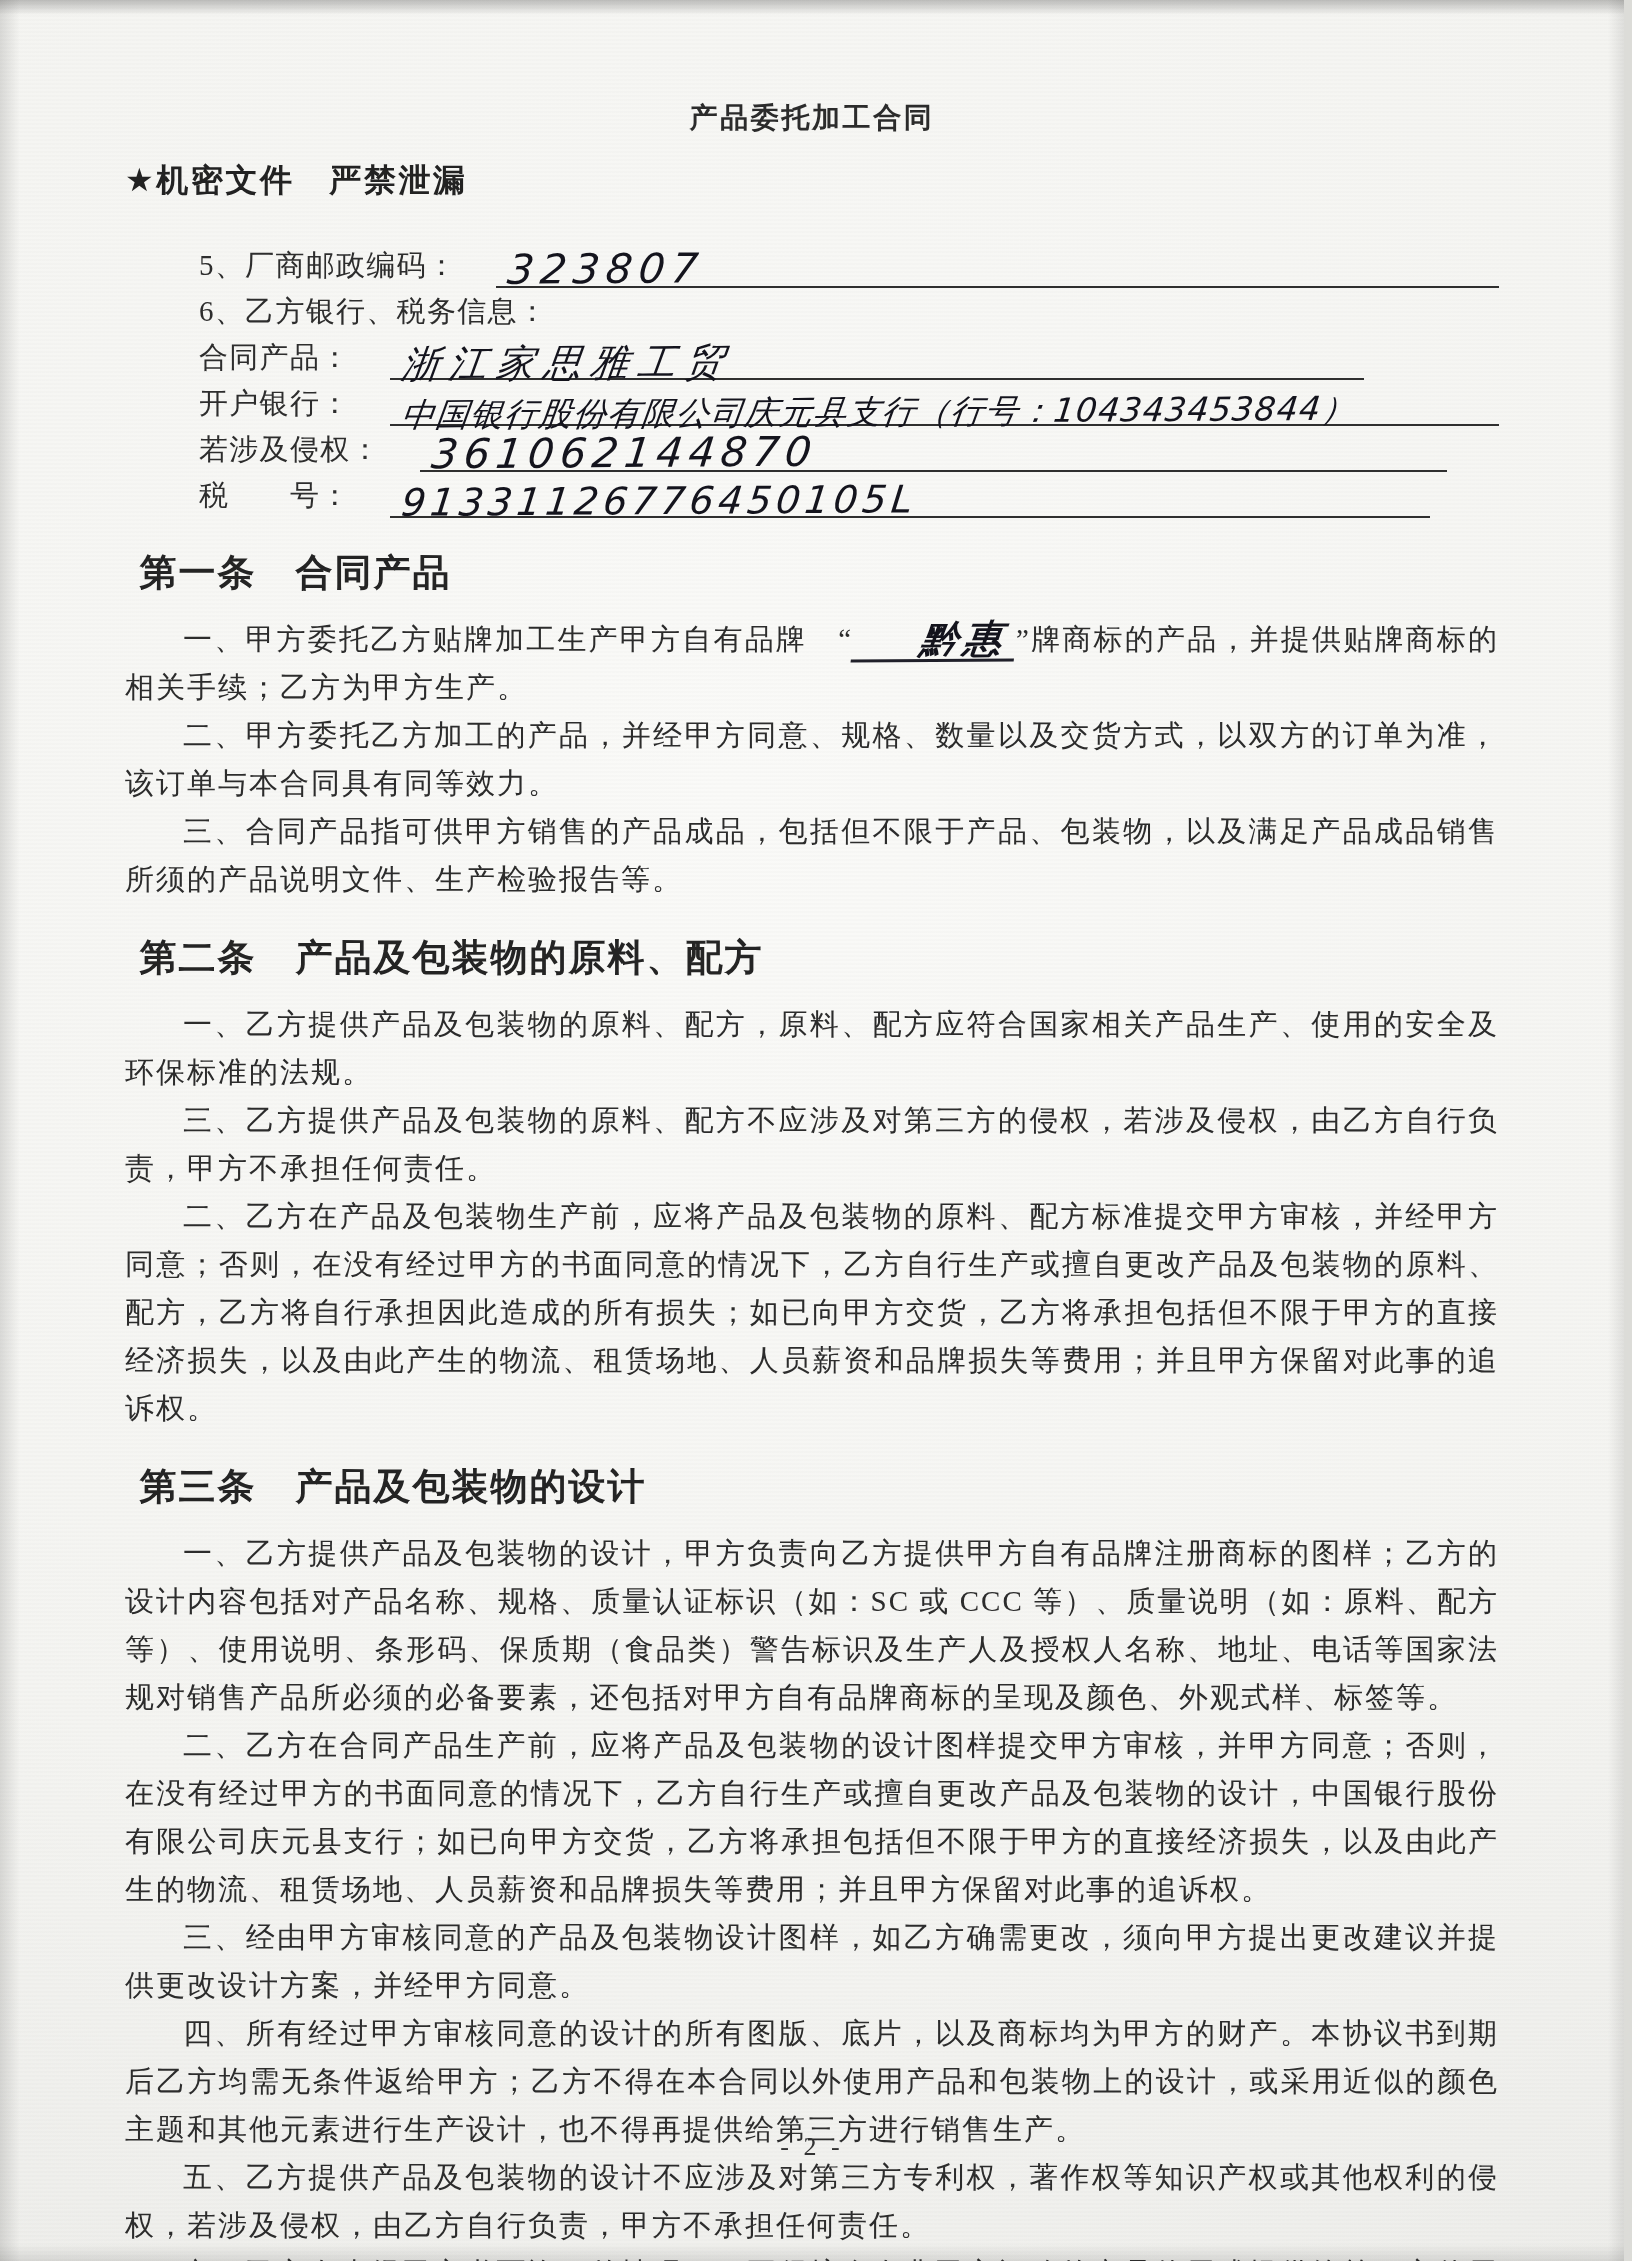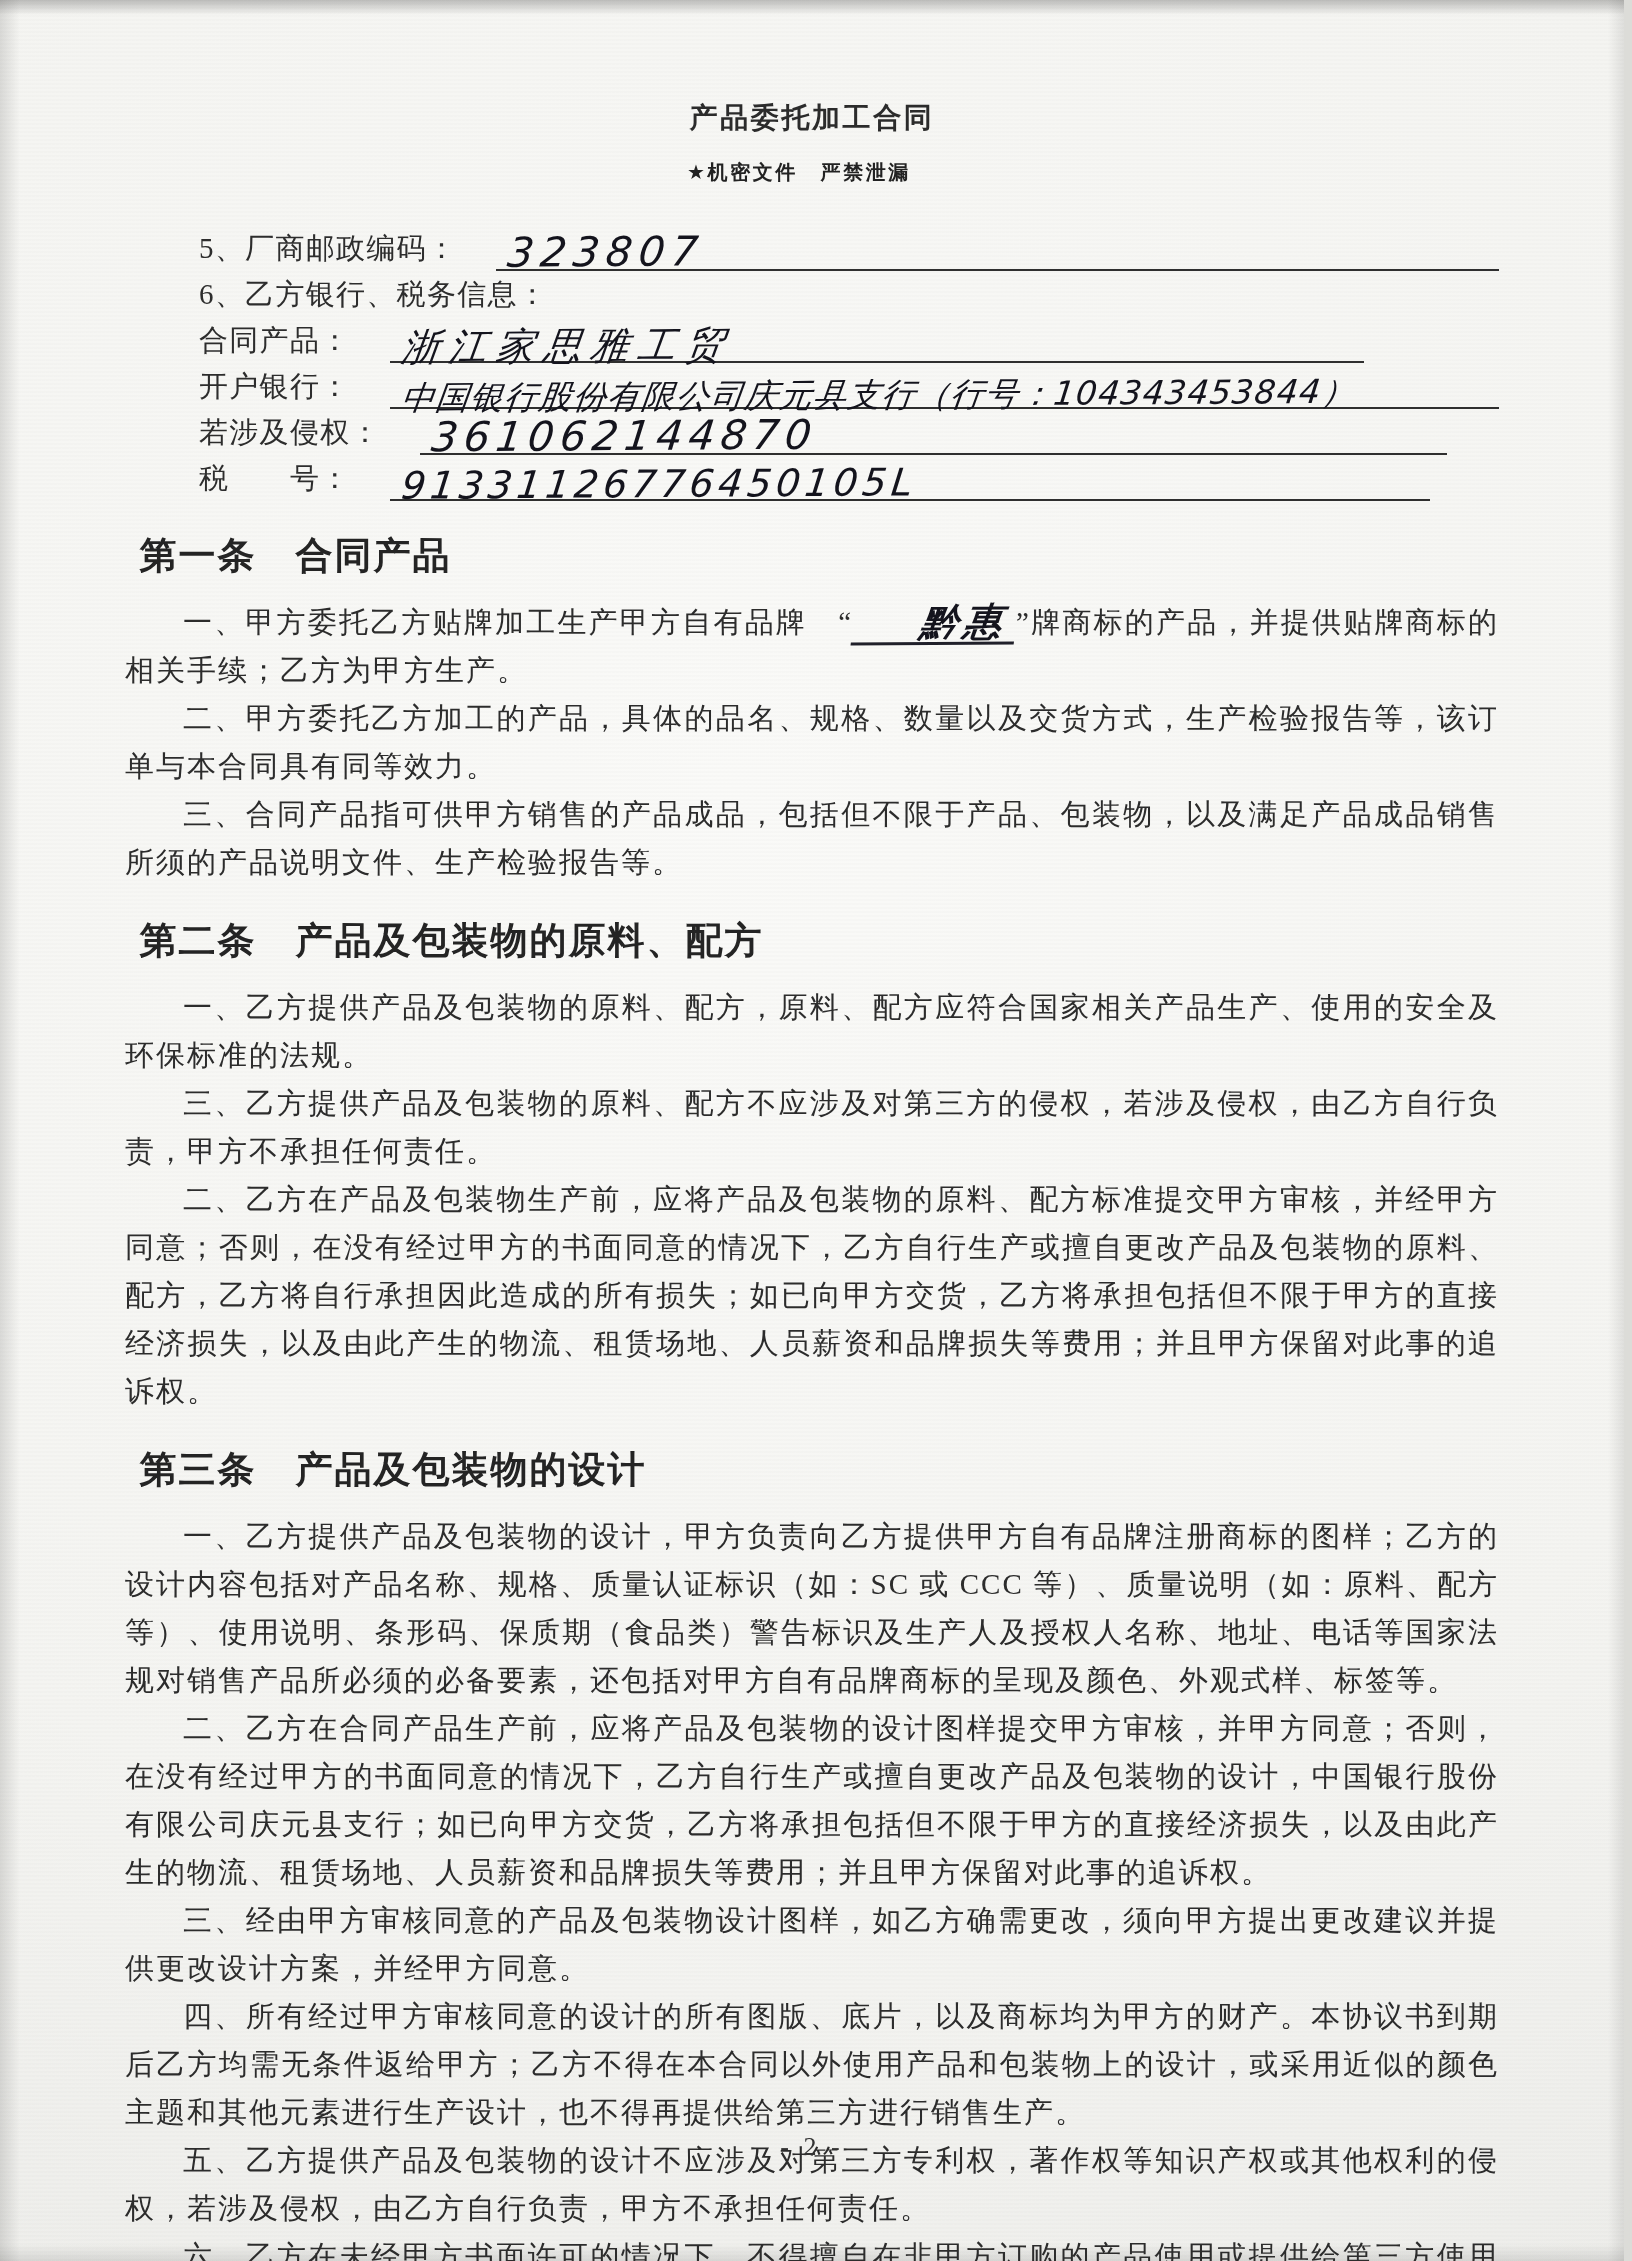--- a/index.html
+++ b/index.html
@@ -31,21 +31,21 @@
   .content{position:relative;padding:99px 125px 0 125px;}
 
   .sans{font-family:"Liberation Sans","DejaVu Sans",sans-serif;}
 
   .doc-title{
     text-align:center;font-weight:700;font-size:28px;letter-spacing:2.6px;
     color:#2b2b2b;
   }
   .notice{
     margin-top:22.4px;margin-right:26px;
-    text-align:center;font-weight:700;font-size:20px;letter-spacing:2.6px;color:#222;
+    text-align:left;font-weight:700;font-size:32px;letter-spacing:2.6px;color:#222;
   }
 
   .form-block{margin-top:39px;margin-left:74px;}
   .form-row{
     display:flex;align-items:flex-end;
     height:46px;font-size:29px;letter-spacing:1.3px;color:#2d2d2d;gap:39px;
   }
   .form-row .label{white-space:nowrap;padding-bottom:2.6px;}
   .uline{
     flex:0 0 auto;display:flex;align-items:flex-end;
@@ -144,21 +144,21 @@
         <span class="uline w-tax">
             <span class="hand h-tax">91331126776450105L</span>
           </span>
       </div>
 
     </div>
 
     <div>
       <div class="section-heading sans">第一条　合同产品</div>
       <p class="para"><span>一、甲方委托乙方贴牌加工生产甲方自有品牌　“</span><span class="hand brand">黔惠</span><span>”牌商标的产品，并提供贴牌商标的相关手续；乙方为甲方生产。</span></p>
-      <p class="para">二、甲方委托乙方加工的产品，具体的品名、规格、数量以及交货方式，生产检验报告等，该订单与本合同具有同等效力。</p>
+      <p class="para">二、甲方委托乙方加工的产品，并经甲方同意、规格、数量以及交货方式，以双方的订单为准，该订单与本合同具有同等效力。</p>
       <p class="para">三、合同产品指可供甲方销售的产品成品，包括但不限于产品、包装物，以及满足产品成品销售所须的产品说明文件、生产检验报告等。</p>
     </div>
 
     <div>
       <div class="section-heading sans">第二条　产品及包装物的原料、配方</div>
       <p class="para">一、乙方提供产品及包装物的原料、配方，原料、配方应符合国家相关产品生产、使用的安全及环保标准的法规。</p>
       <p class="para">三、乙方提供产品及包装物的原料、配方不应涉及对第三方的侵权，若涉及侵权，由乙方自行负责，甲方不承担任何责任。</p>
       <p class="para">二、乙方在产品及包装物生产前，应将产品及包装物的原料、配方标准提交甲方审核，并经甲方同意；否则，在没有经过甲方的书面同意的情况下，乙方自行生产或擅自更改产品及包装物的原料、配方，乙方将自行承担因此造成的所有损失；如已向甲方交货，乙方将承担包括但不限于甲方的直接经济损失，以及由此产生的物流、租赁场地、人员薪资和品牌损失等费用；并且甲方保留对此事的追诉权。</p>
     </div>
 

